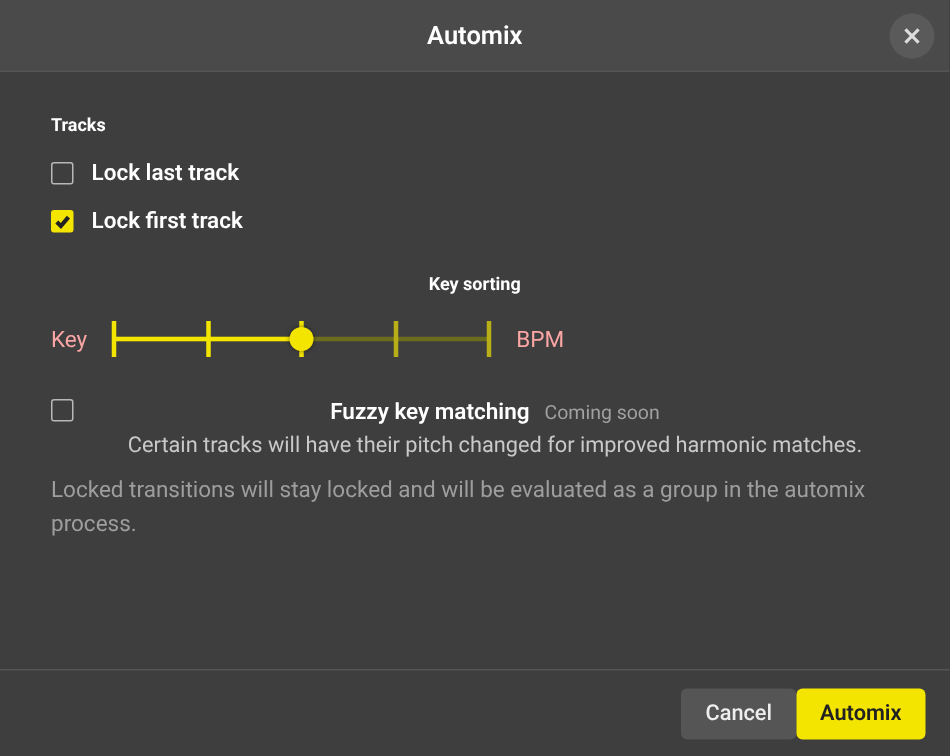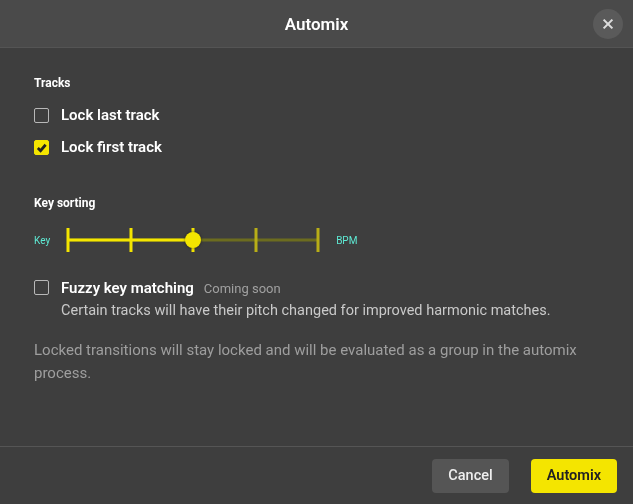--- a/index.html
+++ b/index.html
@@ -83,30 +83,30 @@
     font-weight: 400;
     color: #a0a0a0;
     margin-left: 6px;
   }
   .check-desc {
     font-size: 14.5px;
     color: #c9c9c9;
     margin-top: 4px;
     line-height: 1.4;
   }
-  .section2 { margin-top: 40px; }
+  .section2 { margin-top: 26px; text-align: center; }
 
   .slider-row {
     display: flex;
     align-items: center;
     margin: 18px 0 26px 0;
   }
   .slider-label {
-    font-size: 10px;
-    color: #5eead4;
+    font-size: 15px;
+    color: #fca5a5;
   }
   .slider-label.left { margin-right: 18px; }
   .slider-label.right { margin-left: 18px; }
   .slider {
     position: relative;
     width: 250px;
     height: 24px;
     cursor: pointer;
   }
   .slider-track-inactive {
@@ -145,35 +145,35 @@
     background: #f4e500;
     border-radius: 50%;
     transform: translate(-50%, -50%);
     box-shadow: 0 0 3px rgba(0,0,0,0.5);
   }
 
   .note {
     font-size: 15px;
     color: #9e9e9e;
     line-height: 1.5;
-    margin-top: 18px;
+    margin-top: 8px;
   }
 
   .footer {
     position: absolute;
     bottom: 0;
     left: 0;
     right: 0;
     height: 58px;
     border-top: 1px solid #555;
     display: flex;
     align-items: center;
     justify-content: flex-end;
     padding: 0 16px;
-    gap: 22px;
+    gap: 0;
   }
   .btn {
     height: 34px;
     padding: 0 16px;
     border-radius: 4px;
     font-size: 14.5px;
     font-weight: 500;
     display: flex;
     align-items: center;
     cursor: pointer;

